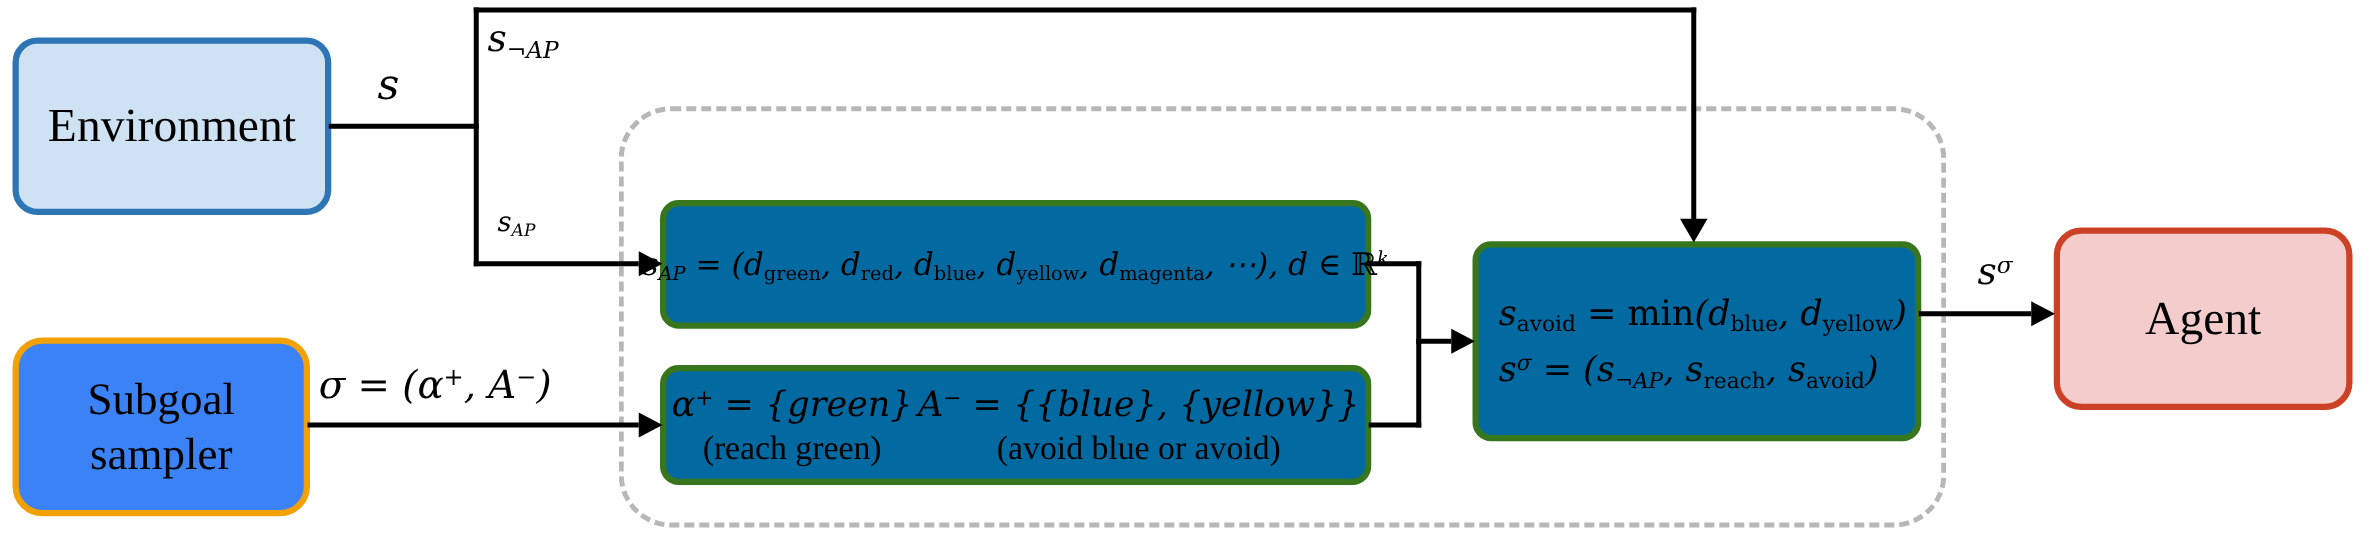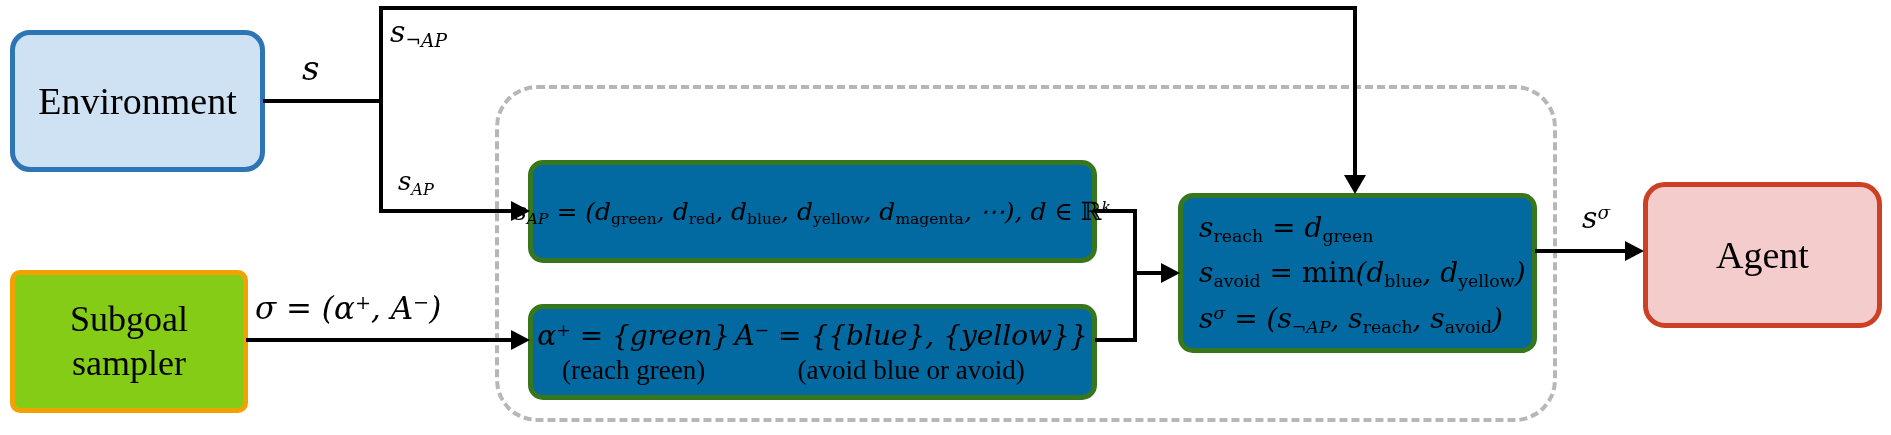--- a/index.html
+++ b/index.html
@@ -3,49 +3,49 @@
 <meta charset="utf-8">
 <style>
   html,body{margin:0;padding:0;background:#ffffff;}
   .canvas{
     position:relative;width:1891px;height:435px;background:#ffffff;overflow:hidden;
     font-family:"Liberation Serif","DejaVu Serif",serif;color:#000;
   }
   
   .node{position:absolute;display:flex;align-items:center;justify-content:center;box-sizing:border-box;text-align:center;}
   .node-env{left:10px;top:30px;width:255px;height:142px;background:#cfe2f3;border:5px solid #2e75b6;border-radius:20px;font-size:38px;}
-  .node-sampler{left:10px;top:270px;width:238px;height:143px;background:#84cc16;border:5px solid #f2a104;border-radius:10px;font-size:36px;line-height:1.22;}
+  .node-sampler{left:10px;top:270px;width:238px;height:143px;background:#3b82f6;border:5px solid #f2a104;border-radius:24px;font-size:36px;line-height:1.22;}
   .node-sampler .lbl{width:170px;}
   .node-agent{left:1643px;top:182px;width:239px;height:146px;background:#f4cccc;border:5px solid #cc4125;border-radius:22px;font-size:38px;}
   
   .dashed-box{position:absolute;left:495px;top:85px;width:1062px;height:337px;border:4px dashed #b7b7b7;border-radius:42px;box-sizing:border-box;background:transparent;}
   .container-title{position:absolute;left:521px;top:94px;font-size:35px;white-space:nowrap;}
   
   .gbox{position:absolute;background:#0369a1;border:5px solid #38761d;border-radius:15px;box-sizing:border-box;display:flex;flex-direction:column;justify-content:center;align-items:center;}
   .gbox-lidar{left:528px;top:160px;width:569px;height:103px;}
-  .gbox-spec{left:528px;top:304px;width:569px;height:96px;flex-direction:row;justify-content:space-evenly;align-items:center;}
+  .gbox-spec{left:528px;top:292px;width:569px;height:96px;flex-direction:row;justify-content:space-evenly;align-items:center;}
   .gbox-out{left:1178px;top:193px;width:359px;height:160px;align-items:flex-start;padding-left:16px;}
   .spec-col{display:flex;flex-direction:column;align-items:center;}
   
   .math{font-family:"DejaVu Serif",serif;font-style:italic;white-space:nowrap;}
   .math sub{font-size:0.62em;font-style:normal;vertical-align:baseline;position:relative;top:0.28em;line-height:0;}
   .math sub.it{font-style:italic;text-align:center;}
   .math sup{font-size:0.62em;font-style:italic;vertical-align:baseline;position:relative;top:-0.5em;line-height:0;}
   .math .rm{font-style:normal;}
   .caption{font-style:normal;font-family:"Liberation Serif","DejaVu Serif",serif;white-space:nowrap;}
   .lidar-formula{font-size:25px;line-height:1.35;}
   .lidar-caption{font-size:27px;line-height:1.2;}
   .spec-formula{font-size:28px;line-height:1.3;}
   .spec-caption{font-size:27px;line-height:1.2;}
   .out-line{font-size:28px;line-height:1.62;}
   
   .edge-label{position:absolute;white-space:nowrap;}
   .lbl-s{left:302px;top:48px;font-size:34px;}
   .lbl-s-not-ap{left:390px;top:14px;font-size:30px;}
-  .lbl-s-ap{left:398px;top:166px;font-size:26px;}
+  .lbl-s-ap{left:398px;top:166px;font-size:22px;}
   .lbl-sigma{left:255px;top:290px;font-size:31px;}
   .lbl-s-sigma{left:1582px;top:200px;font-size:30px;}
   
   .hline,.vline{position:absolute;background:#000000;}
   .l-env{left:263px;top:99px;width:120px;height:4px;}
   .l-branch{left:379px;top:6px;width:4px;height:207px;}
   .l-top{left:379px;top:6px;width:978px;height:4px;}
   .l-topdown{left:1353px;top:6px;width:4px;height:170px;}
   .l-sap{left:379px;top:209px;width:132px;height:4px;}
   .l-sigma{left:246px;top:338px;width:265px;height:4px;}
@@ -91,21 +91,20 @@
       <div class="math spec-formula">α<sup>+</sup> = {green}</div>
       <div class="caption spec-caption">(reach green)</div>
     </div>
     <div class="spec-col">
       <div class="math spec-formula">A<sup>−</sup> = {{blue}, {yellow}}</div>
       <div class="caption spec-caption">(avoid blue or avoid)</div>
     </div>
   </div>
 
   <div class="gbox gbox-out">
-    <div class="math out-line">s<sub>reach</sub> = d<sub>green</sub></div>
     <div class="math out-line">s<sub>avoid</sub> = <span class="rm">min</span>(d<sub>blue</sub>, d<sub>yellow</sub>)</div>
     <div class="math out-line">s<sup>σ</sup> = (s<sub class="it">¬AP</sub>, s<sub>reach</sub>, s<sub>avoid</sub>)</div>
   </div>
 
   <div class="hline l-env"></div>
   <div class="vline l-branch"></div>
   <div class="hline l-top"></div>
   <div class="vline l-topdown"></div>
   <div class="hline l-sap"></div>
   <div class="hline l-sigma"></div>

